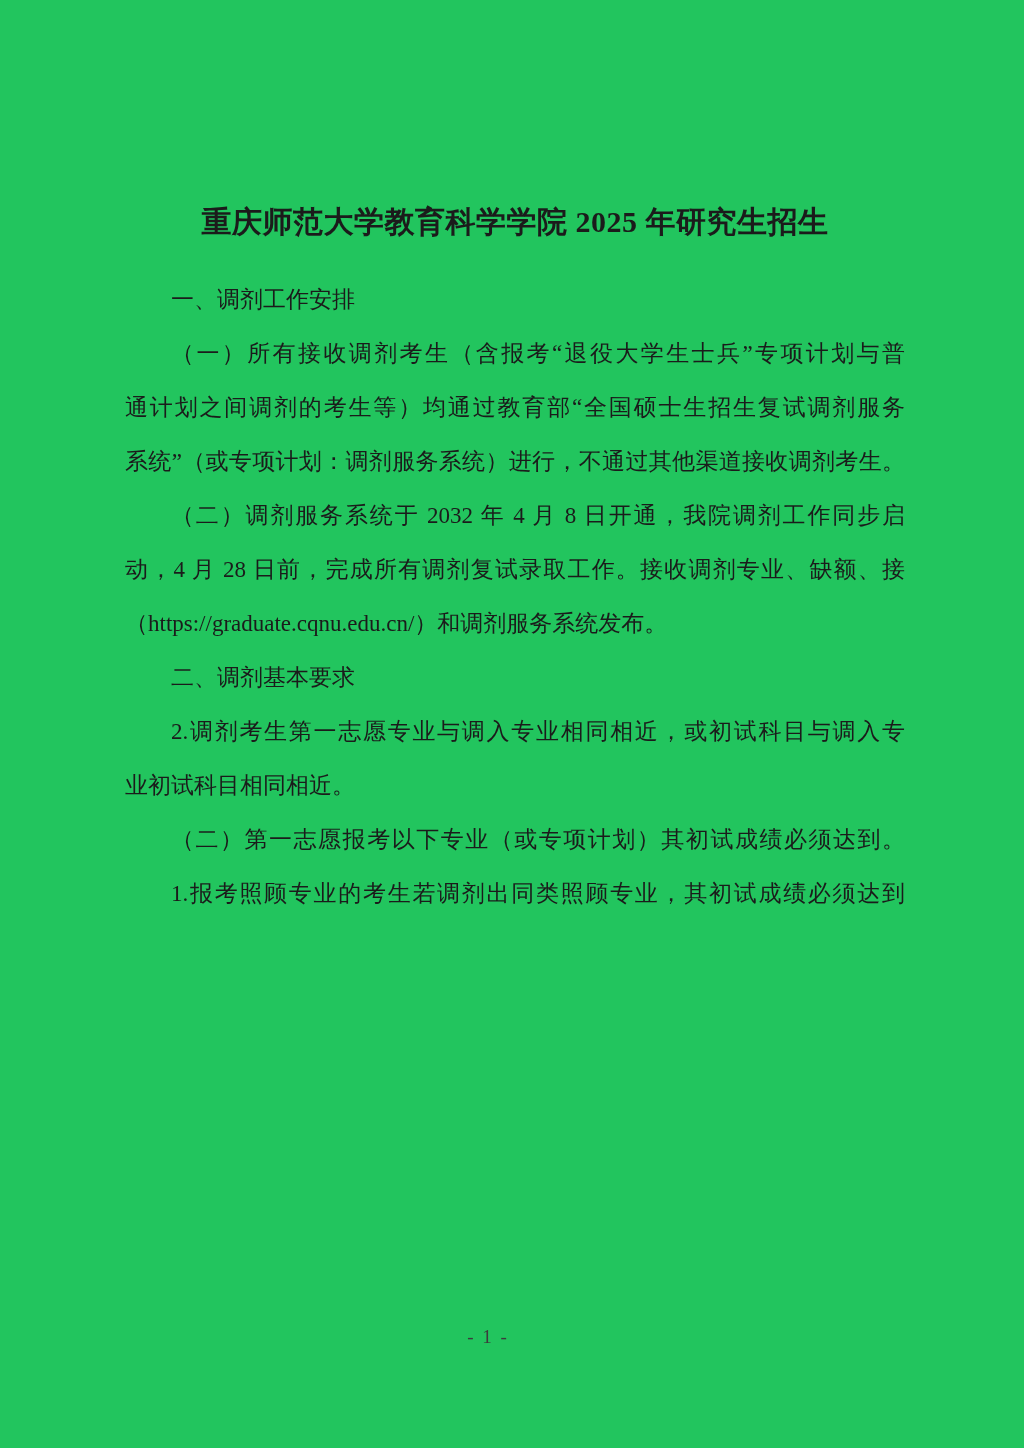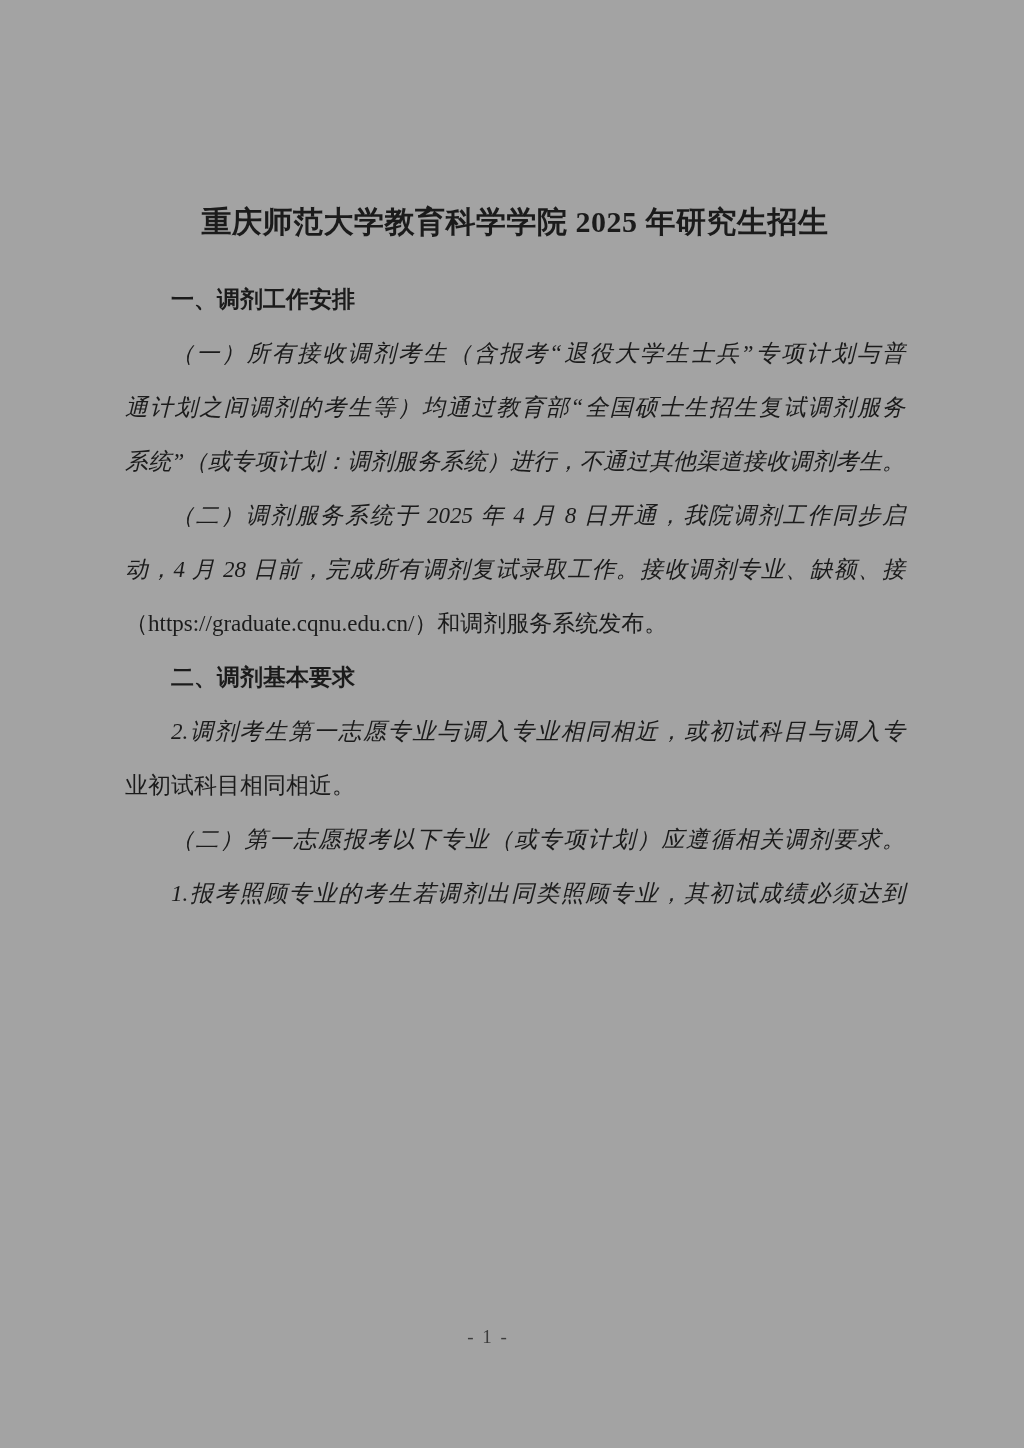--- a/index.html
+++ b/index.html
@@ -4,21 +4,21 @@
 <style>
   html, body {
     margin: 0;
     padding: 0;
     background: #ffffff;
   }
   .page {
     position: relative;
     width: 1024px;
     height: 1448px;
-    background: #a3a3a3;
+    background: #22c55e;
     overflow: hidden;
     font-family: "Liberation Serif", "DejaVu Serif", serif;
     color: #1b1b1b;
   }
   .doc {
     position: absolute;
     left: 125px;
     top: 0;
     width: 780px;
     padding-top: 183px;
@@ -37,33 +37,32 @@
   .content {
     margin-top: 13px;
     font-size: 23px;
     line-height: 54px;
     text-align: left;
   }
   .para {
     margin: 0;
   }
   .para.heading {
-    font-weight: bold;
+    font-weight: normal;
   }
   .line {
     min-height: 54px;
   }
   .line.indent {
     text-indent: 2em;
   }
   .line.fill {
     text-align: justify;
     text-align-last: justify;
     text-justify: inter-character;
-    font-style: italic;
   }
   .page-num {
     position: absolute;
     left: 0;
     right: 48px;
     top: 1326px;
     text-align: center;
     font-size: 19px;
     color: #3c3c3c;
     letter-spacing: 2px;
@@ -80,33 +79,33 @@
     <div class="content">
         <div class="para heading">
           <div class="line indent">一、调剂工作安排</div>
         </div>
         <div class="para">
           <div class="line indent fill">（一）所有接收调剂考生（含报考“退役大学生士兵”专项计划与普</div>
           <div class="line fill">通计划之间调剂的考生等）均通过教育部“全国硕士生招生复试调剂服务</div>
           <div class="line fill">系统”（或专项计划：调剂服务系统）进行，不通过其他渠道接收调剂考生。</div>
         </div>
         <div class="para">
-          <div class="line indent fill">（二）调剂服务系统于 2025 年 4 月 8 日开通，我院调剂工作同步启</div>
+          <div class="line indent fill">（二）调剂服务系统于 2032 年 4 月 8 日开通，我院调剂工作同步启</div>
           <div class="line fill">动，4 月 28 日前，完成所有调剂复试录取工作。接收调剂专业、缺额、接</div>
           <div class="line">（https://graduate.cqnu.edu.cn/）和调剂服务系统发布。</div>
         </div>
         <div class="para heading">
           <div class="line indent">二、调剂基本要求</div>
         </div>
         <div class="para">
           <div class="line indent fill">2.调剂考生第一志愿专业与调入专业相同相近，或初试科目与调入专</div>
           <div class="line">业初试科目相同相近。</div>
         </div>
         <div class="para">
-          <div class="line indent fill">（二）第一志愿报考以下专业（或专项计划）应遵循相关调剂要求。</div>
+          <div class="line indent fill">（二）第一志愿报考以下专业（或专项计划）其初试成绩必须达到。</div>
         </div>
         <div class="para">
           <div class="line indent fill">1.报考照顾专业的考生若调剂出同类照顾专业，其初试成绩必须达到</div>
         </div>
       </div>
   </div>
   <div class="page-num">- 1 -</div>
 </div>
 
 </body></html>

